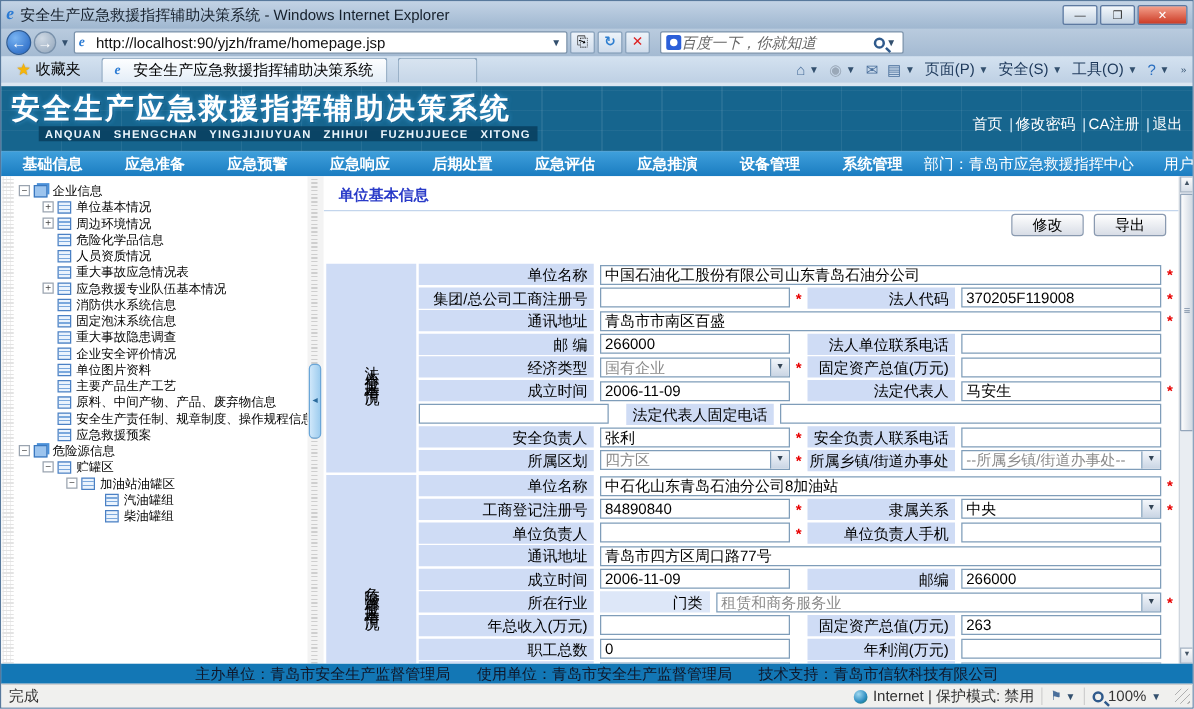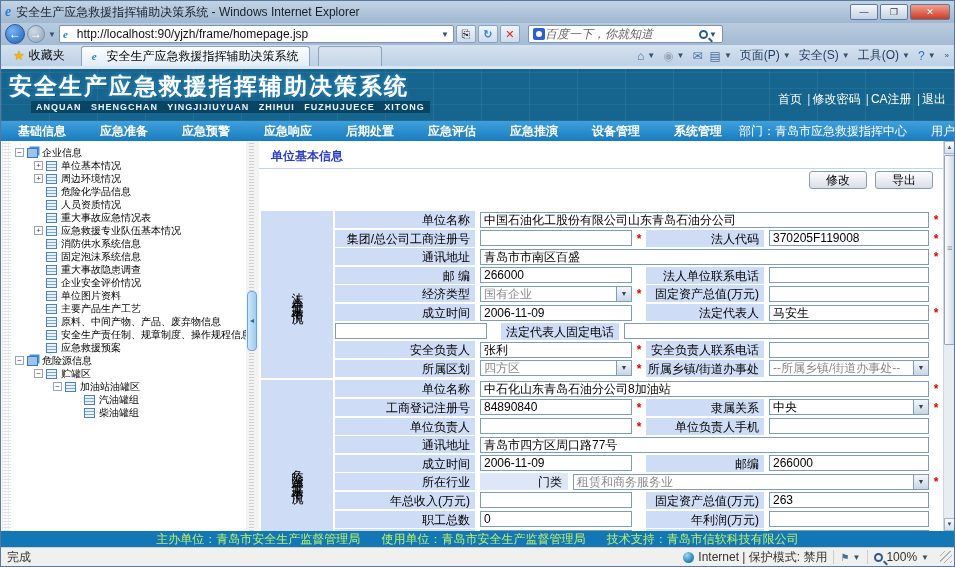--- a/index.html
+++ b/index.html
@@ -139,21 +139,21 @@
   .scr-arrow { position:absolute; left:0; width:11px; height:13px; background:linear-gradient(#fbfcfd,#d8dfe8);
     border:1px solid #a6b4c4; font-size:6px; text-align:center; line-height:11px; color:#456; }
   #scr-up { top:0; }
   #scr-down { bottom:0; }
   #scr-thumb { position:absolute; left:0; top:14px; width:11px; height:190px;
     background:linear-gradient(90deg,#fdfdfd,#cfd8e2); border:1px solid #93a5ba; border-radius:1px; }
   #scr-thumb::after { content:"≡"; position:absolute; left:2px; top:50%; margin-top:-7px; font-size:9px; color:#7b8ea4; }
 
   
   #page-footer { position:absolute; left:0; right:0; bottom:19px; height:16px; background:#1377b5;
-    color:#bef264; text-align:center; line-height:16px; white-space:nowrap; }
+    color:#0f172a; text-align:center; line-height:16px; white-space:nowrap; }
   #page-footer span { padding:0 9px; }
   #statusbar { position:absolute; left:0; right:0; bottom:0; height:19px; background:#f0f0ee;
     border-top:1px solid #cfcfcf; display:flex; align-items:center; color:#333; }
   #status-left { padding-left:6px; flex:1; }
   .st-sep { width:1px; height:14px; background:#cfcfcf; margin:0 6px; }
   .globe { width:11px; height:11px; border-radius:50%; margin-right:4px;
     background:radial-gradient(circle at 35% 30%,#9fd8f0,#2b8cc0 60%,#1b6e4a); display:inline-block; }
   #status-zoom { display:flex; align-items:center; gap:3px; padding-right:10px; }
   .grip { width:12px; height:12px; margin-right:2px;
     background:repeating-linear-gradient(135deg,transparent 0 3px,#b0b0b0 3px 4px); }

